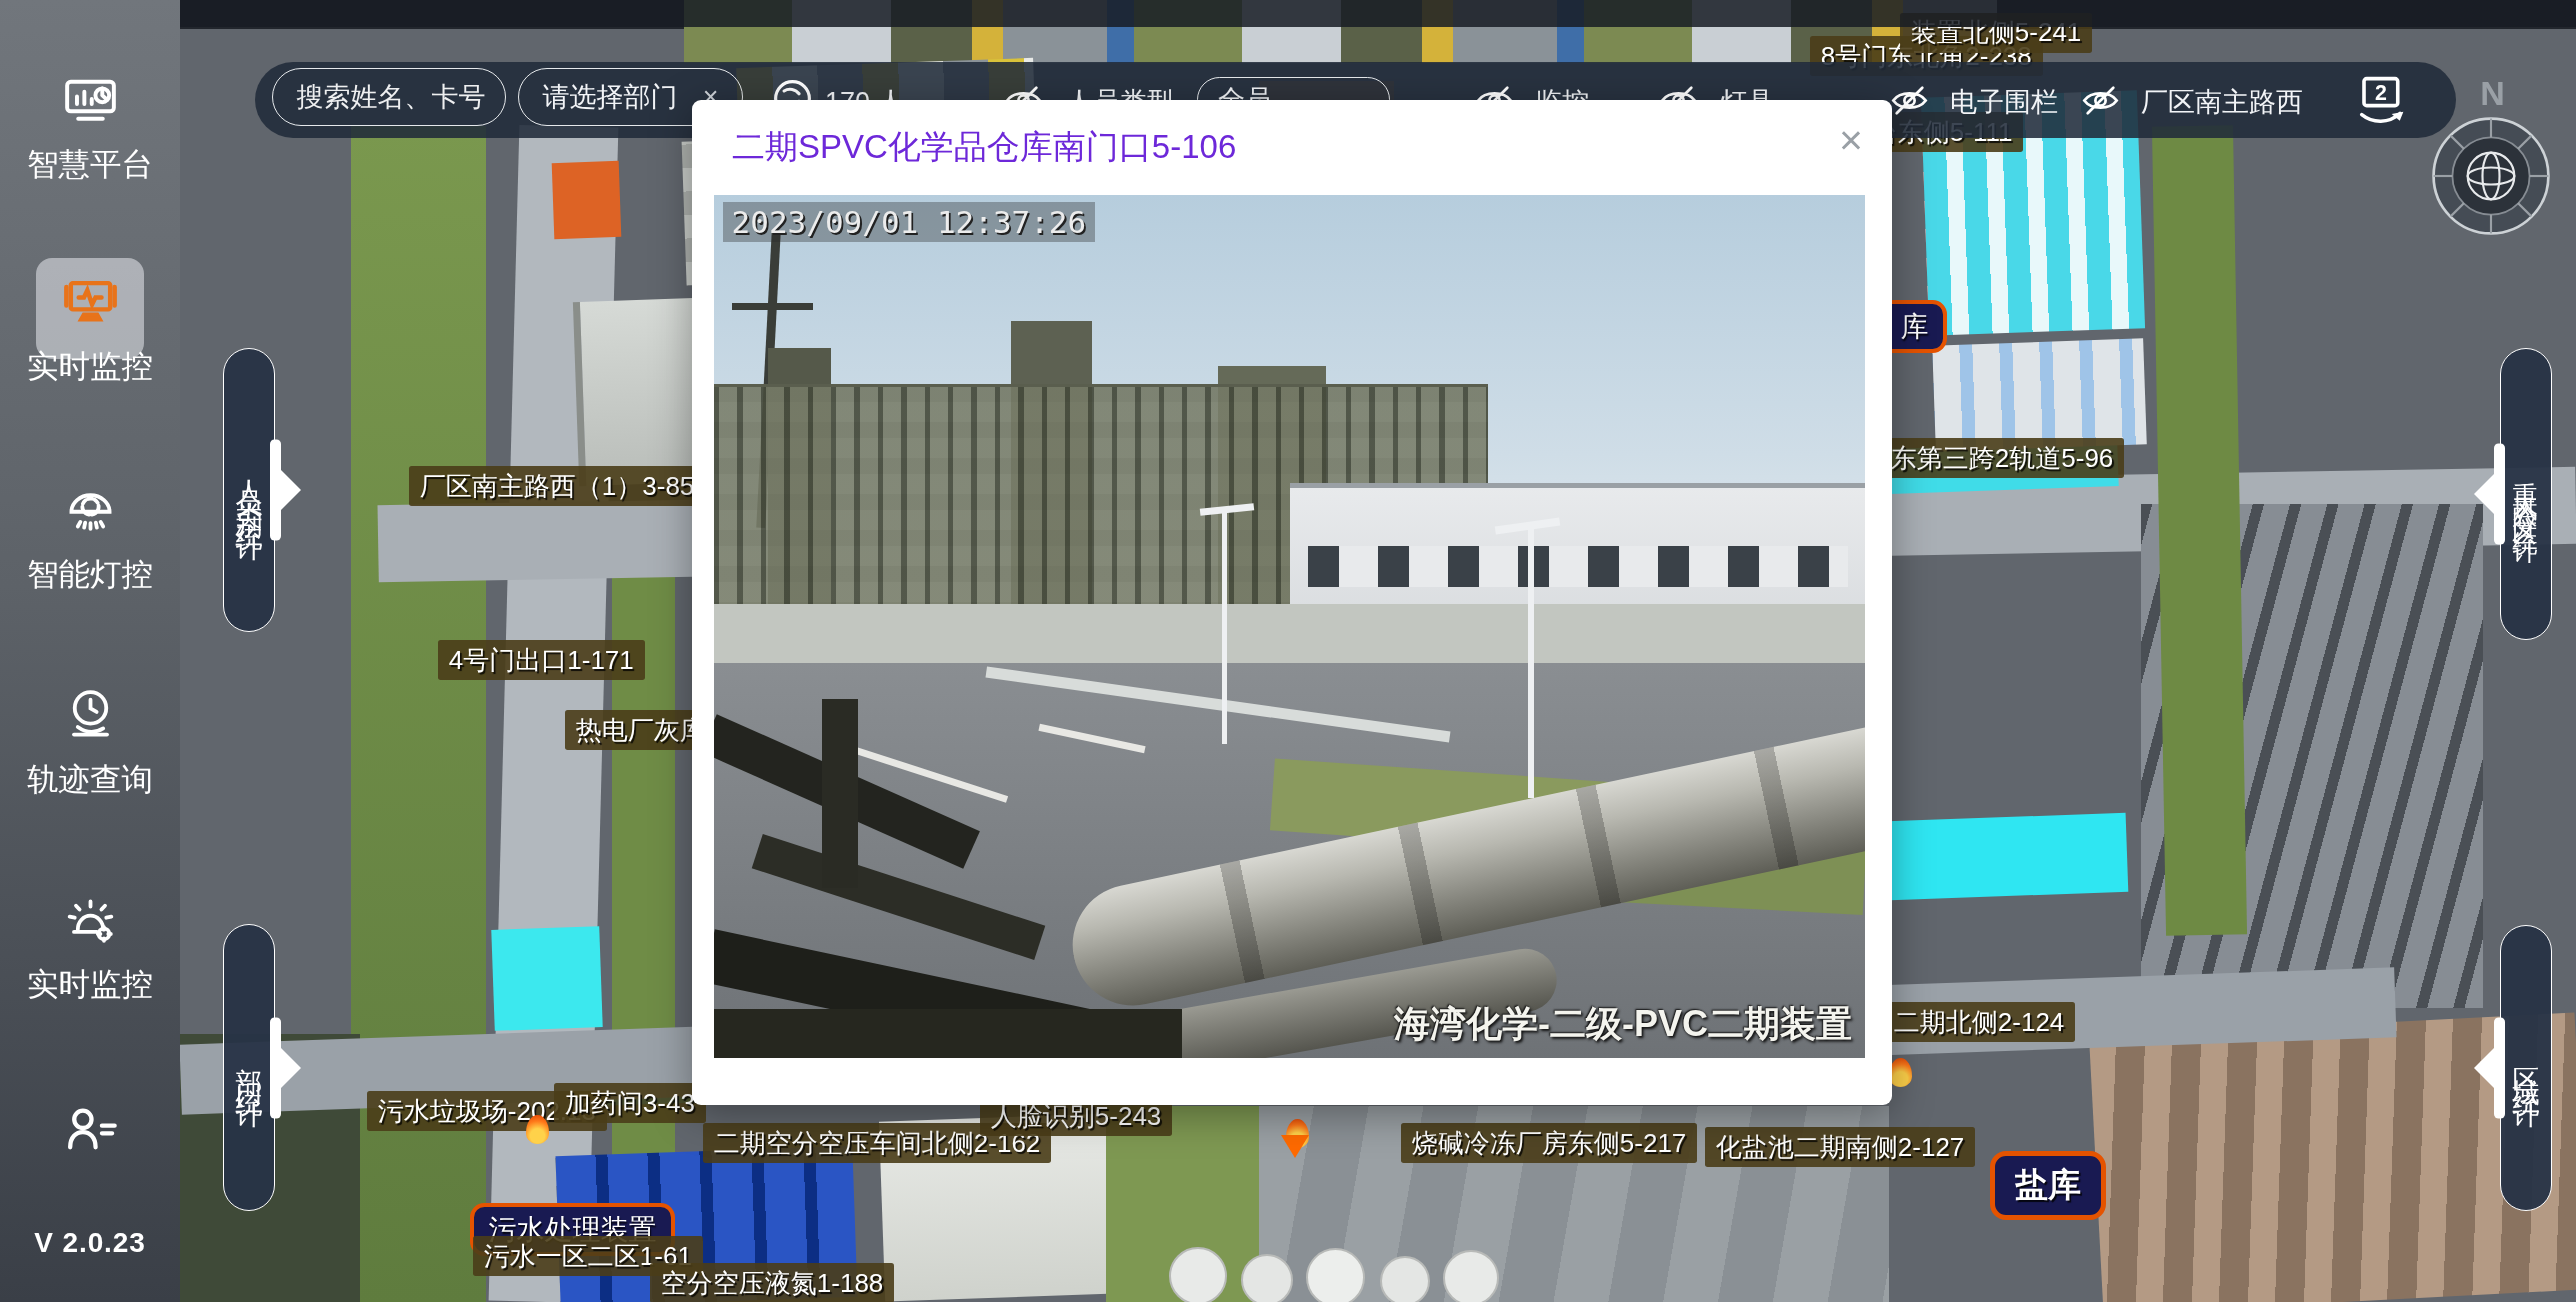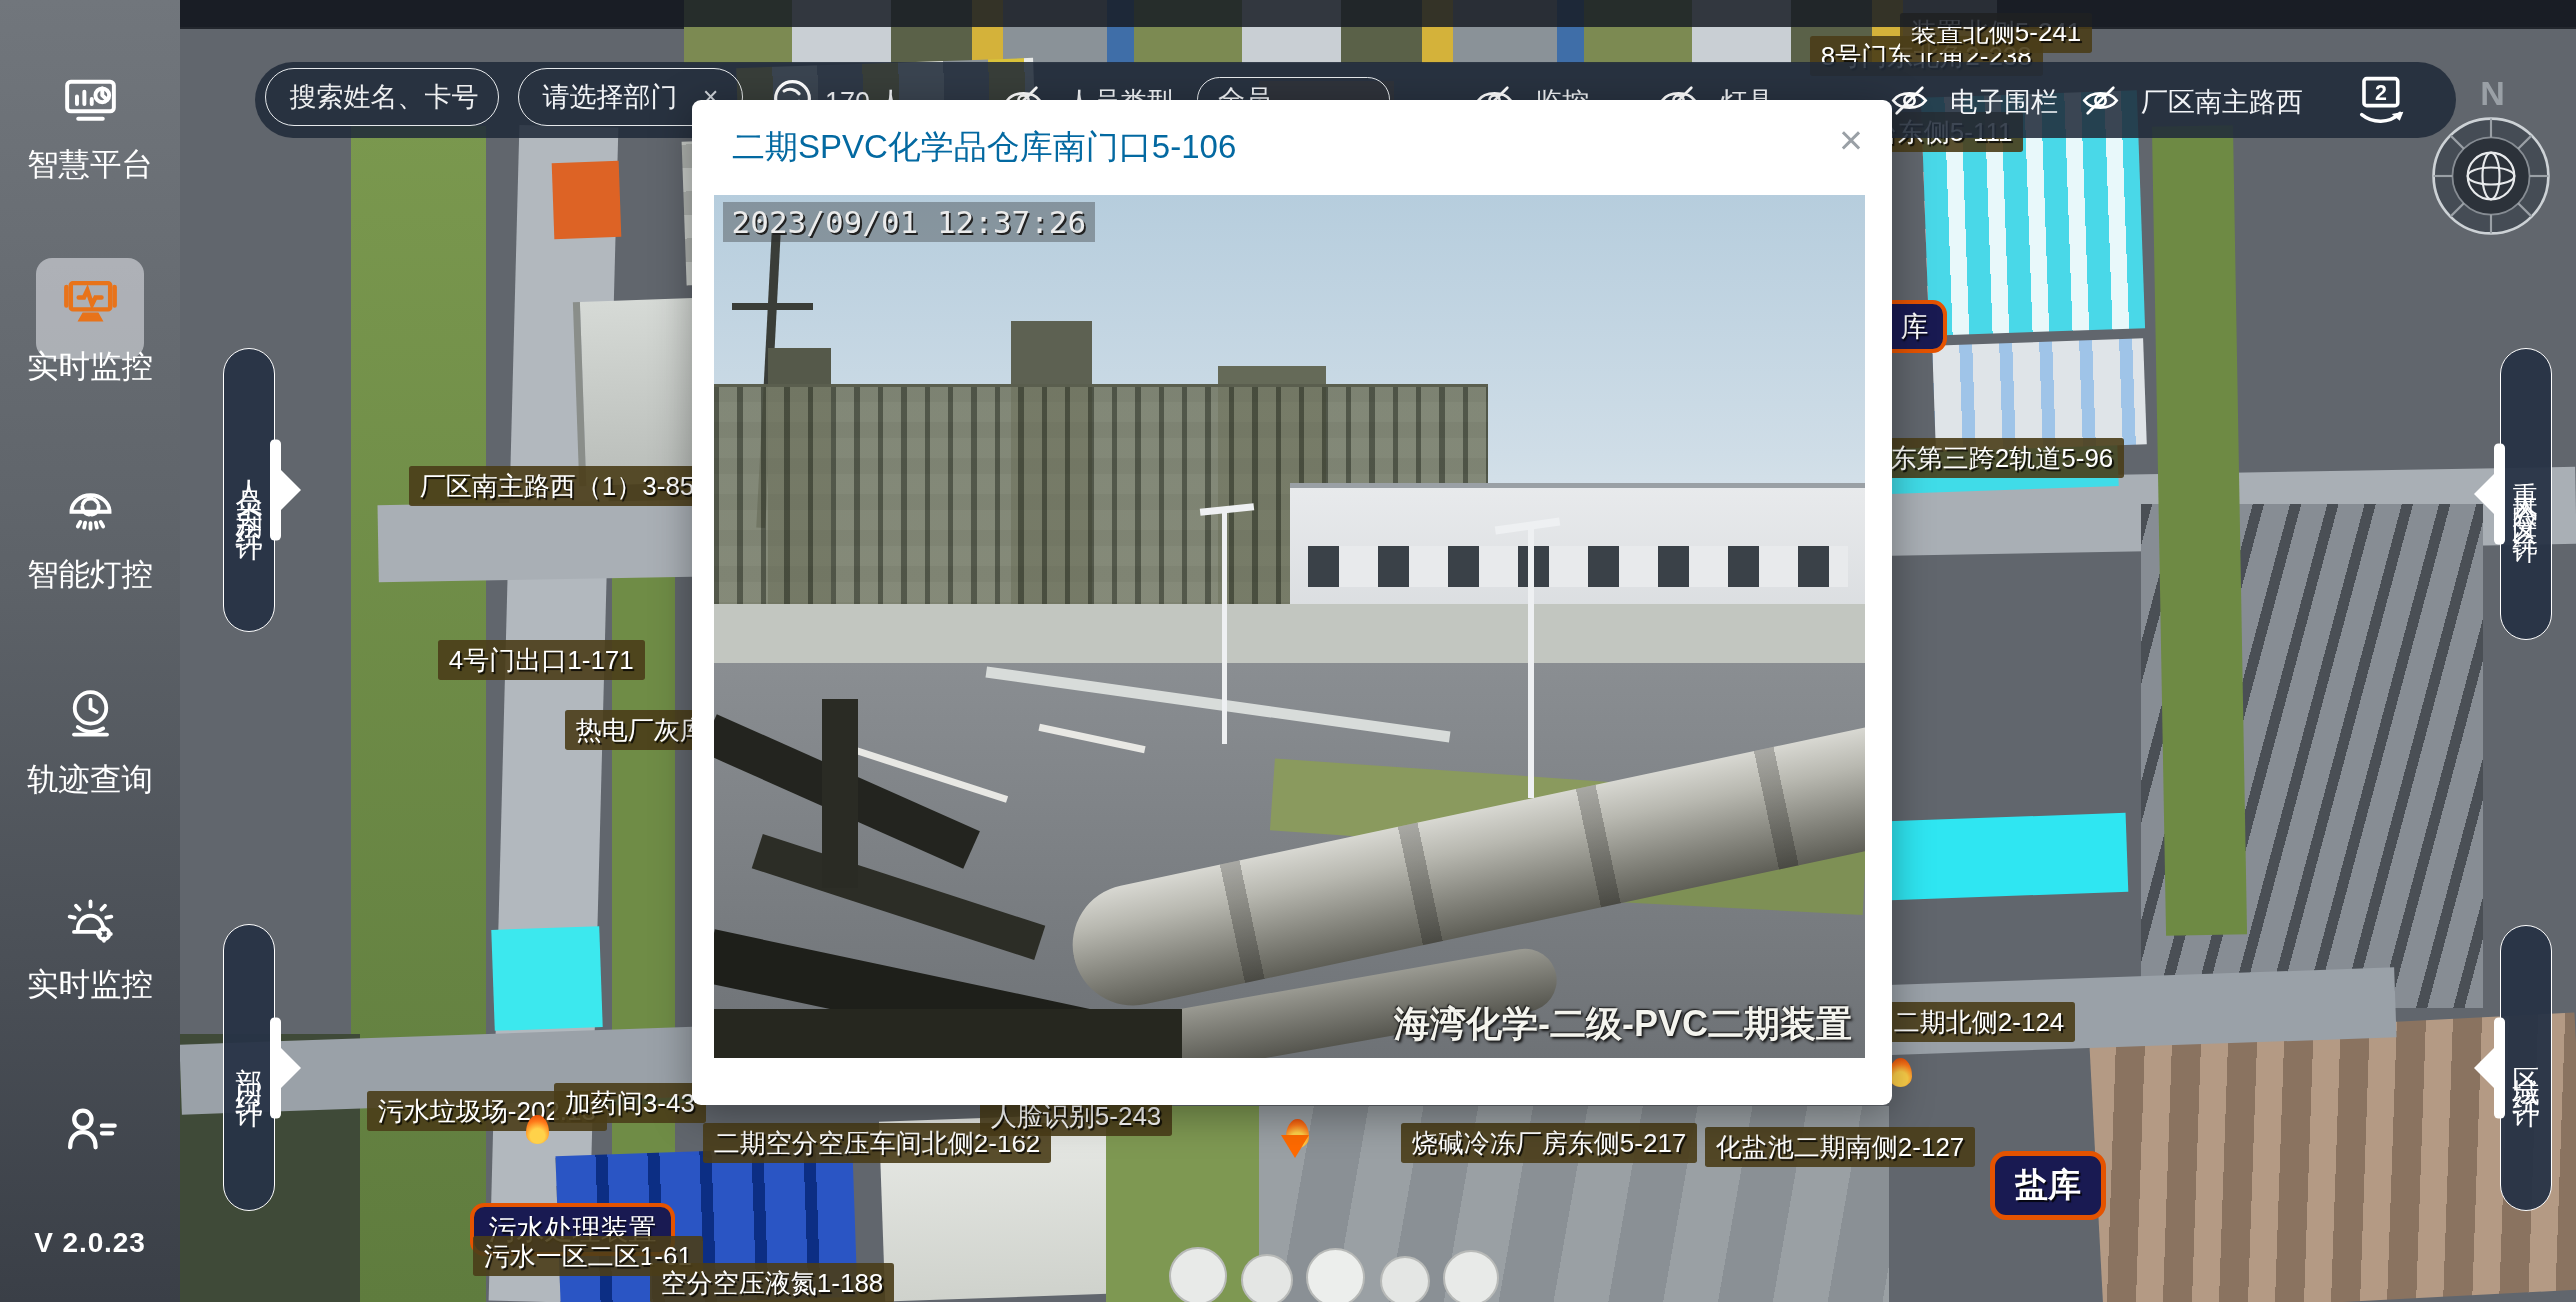--- a/index.html
+++ b/index.html
@@ -68,21 +68,21 @@
 
   
   #north { position:absolute; left:2461px; top:74px; width:63px; text-align:center;
     color:#9aa0a6; font-size:34px; font-weight:bold; z-index:5; }
   #compass { position:absolute; left:2430px; top:115px; z-index:5; cursor:pointer; }
 
   
   #modal { position:absolute; left:692px; top:100px; width:1200px; height:1005px;
     background:#fff; border-radius:9px; z-index:10;
     box-shadow:0 9px 40px rgba(0,0,0,0.35); }
-  #modal-title { position:absolute; left:40px; top:25px; font-size:33px; color:#0369a1;text-align:center; }
+  #modal-title { position:absolute; left:40px; top:25px; font-size:33px; color:#6d28d9;text-align:center; }
   #modal-close { position:absolute; right:29px; top:20px; font-size:41px; color:#9aa0a6;
     font-weight:300; cursor:pointer; line-height:1; }
   #cam { position:absolute; left:21.6px; top:95px; width:1151px; height:863px;
     overflow:hidden; background:#15803d; }
   #cam > div { position:absolute; }
   #cam-timestamp { left:9px; top:7.2px; font-family:"DejaVu Sans Mono",monospace;
     font-size:31px; color:#ececec; background:rgba(40,40,40,0.35); padding:1.8px 9px;
     text-shadow:1.8px 1.8px 0 #222; z-index:9; }
   #cam-watermark { right:12.6px; bottom:9px; font-size:36px; font-weight:bold;
     color:#f4f4ee; text-shadow:1.8px 1.8px 2.7px #111, -0.9px -0.9px 1.8px #111; z-index:9; }
@@ -240,21 +240,21 @@
   <span class="handle-bar"></span>
   <span class="handle-tri"></span>
 </div>
 <div class="vtab h-left" style="left:2500px;top:925px;height:286px;">
   <span class="vtxt">区域统计</span>
   <span class="handle-bar"></span>
   <span class="handle-tri"></span>
 </div>
 
 <div id="toolbar">
-  <div class="t-abs pill" style="left:10px;top:6.3px;width:234px;">
+  <div class="t-abs pill" style="left:17px;top:6.3px;width:234px;">
     <input id="search-input" placeholder="搜索姓名、卡号" style="">
   </div>
   <div class="t-abs pill" style="left:263px;top:6.3px;width:225px;">
     <span class="t-text">请选择部门</span>
     <span class="clear-x">×</span>
   </div>
 
   <svg class="t-abs" style="left:515px;top:14.4px;" width="45" height="45" viewBox="0 0 24 24" fill="none" stroke="#fff" stroke-width="1.7" stroke-linecap="round">
     <circle cx="12" cy="12" r="9"></circle>
     <path d="M7.5 8 a6 6 0 0 1 8 1.5"></path>

